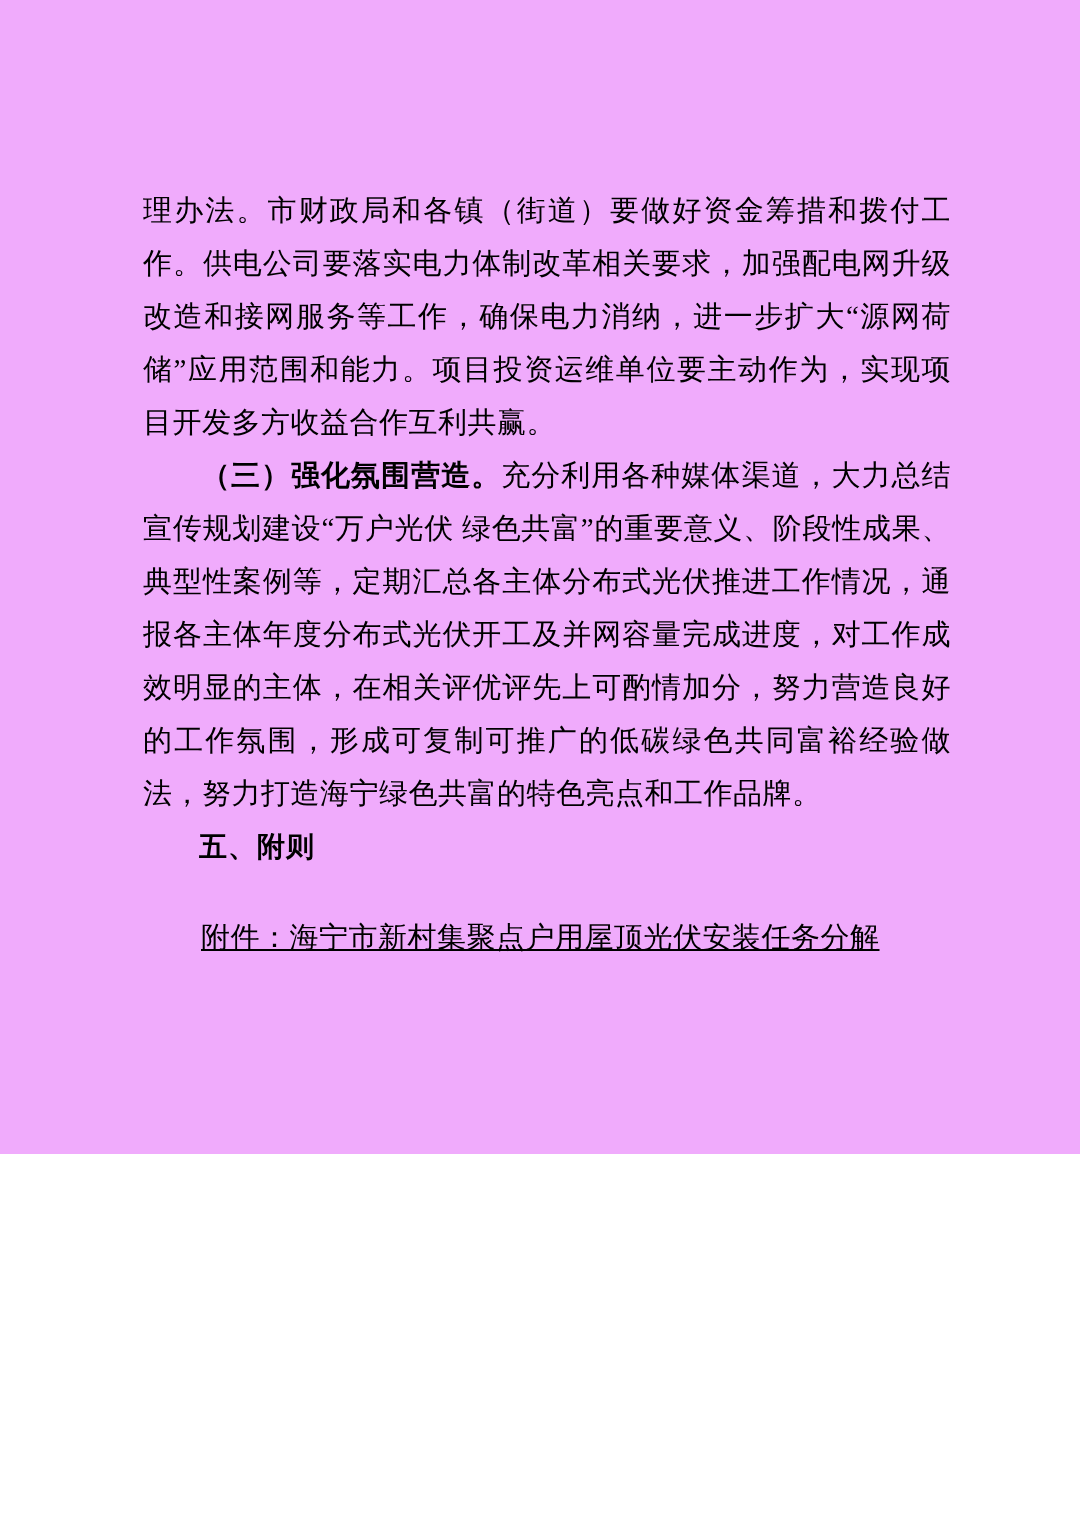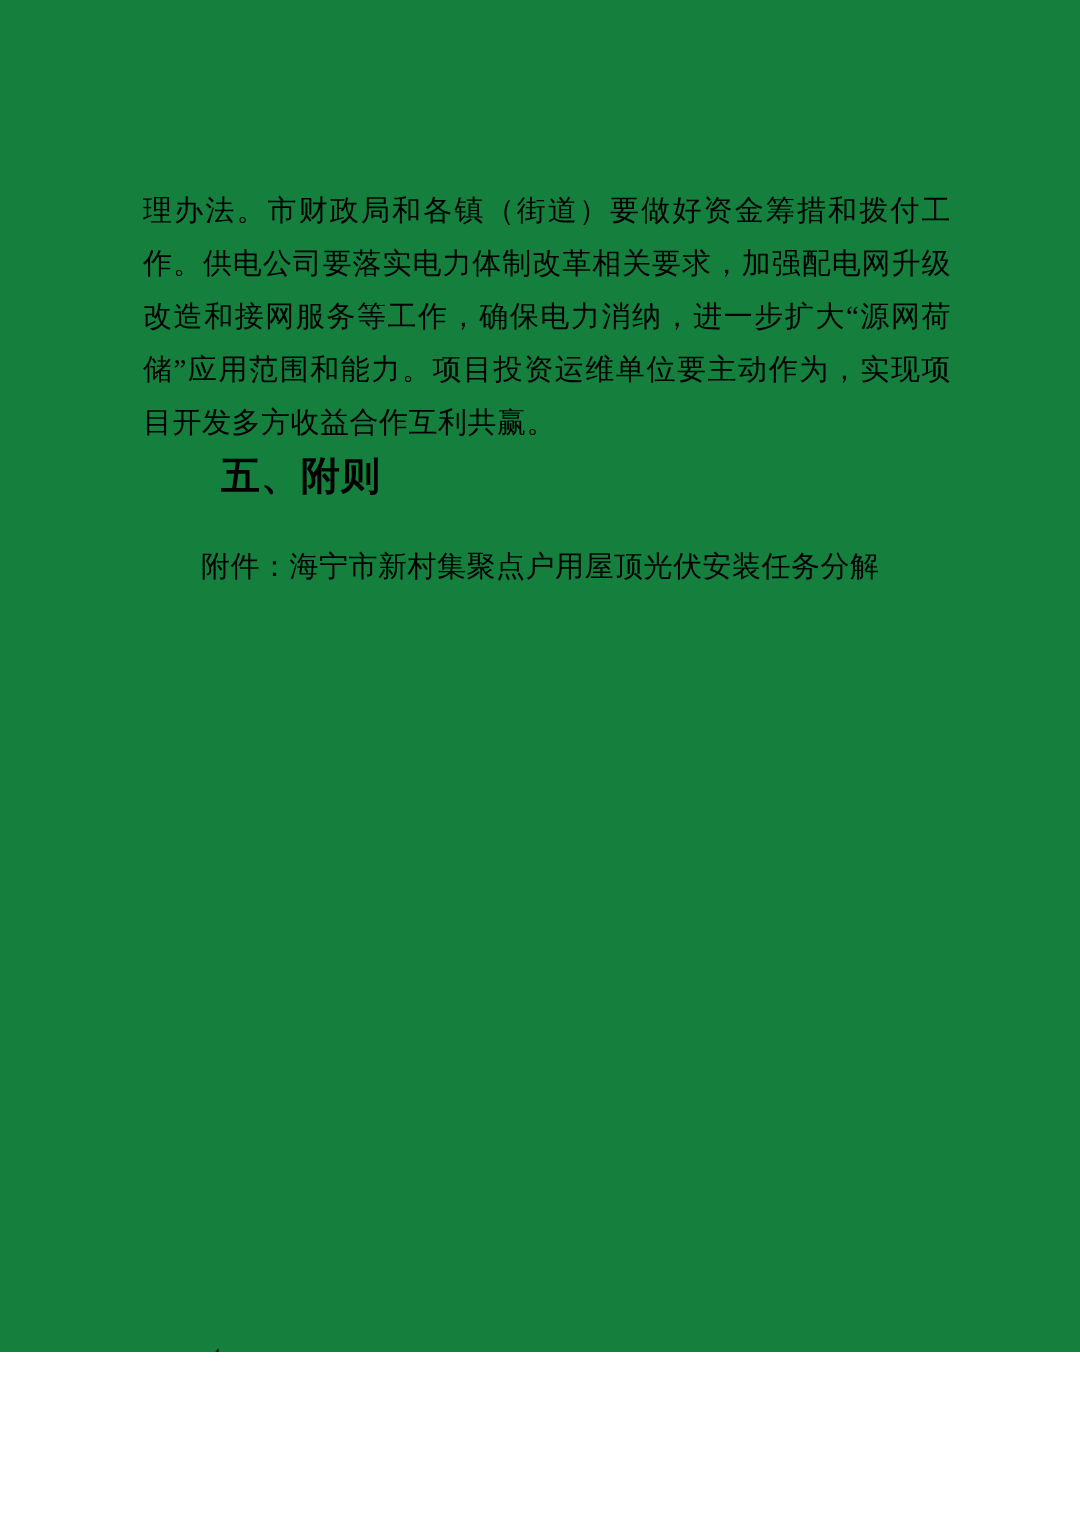--- a/index.html
+++ b/index.html
@@ -3,22 +3,22 @@
 <meta charset="utf-8">
 <style>
   html, body {
     margin: 0;
     padding: 0;
     background: #ffffff;
   }
   .page {
     position: relative;
     width: 1080px;
-    height: 1352px;
-    background: #15803d;
+    height: 1154px;
+    background: #f0abfc;
     color: #000000;
     font-family: "Liberation Serif", "DejaVu Serif", serif;
     overflow: hidden;
   }
   .doc-body {
     position: absolute;
     left: 143px;
     top: 184px;
     width: 808px;
   }
@@ -31,49 +31,51 @@
     letter-spacing: 0.5px;
   }
   .para-indent {
     text-indent: 2em;
   }
   .bold-lead {
     font-weight: bold;
   }
   .section-heading {
     margin: 0;
-    font-size: 39px;
+    font-size: 28px;
     line-height: 53px;
     font-weight: bold;
     font-family: "Liberation Sans", "DejaVu Sans", sans-serif;
     text-indent: 2em;
     letter-spacing: 1px;
   }
   .attachment-line {
     margin-top: 38px;
+    text-decoration: underline;
   }
   .page-number {
     position: absolute;
     left: 180px;
     top: 1340px;
     font-size: 27px;
     line-height: 36px;
     letter-spacing: 4px;
     color: #222222;
     font-family: "Liberation Serif", "DejaVu Serif", serif;
   }
 </style>
 </head>
 <body>
 
 <div class="page">
   <div class="doc-body">
 
     <p class="para">理办法。市财政局和各镇（街道）要做好资金筹措和拨付工作。供电公司要落实电力体制改革相关要求，加强配电网升级改造和接网服务等工作，确保电力消纳，进一步扩大“源网荷储”应用范围和能力。项目投资运维单位要主动作为，实现项目开发多方收益合作互利共赢。</p>
 
+    <p class="para para-indent"><span class="bold-lead">（三）强化氛围营造。</span><span>充分利用各种媒体渠道，大力总结宣传规划建设“万户光伏 绿色共富”的重要意义、阶段性成果、典型性案例等，定期汇总各主体分布式光伏推进工作情况，通报各主体年度分布式光伏开工及并网容量完成进度，对工作成效明显的主体，在相关评优评先上可酌情加分，努力营造良好的工作氛围，形成可复制可推广的低碳绿色共同富裕经验做法，努力打造海宁绿色共富的特色亮点和工作品牌。</span></p>
 
     <h3 class="section-heading">五、附则</h3>
 
 
     <p class="para para-indent attachment-line">附件：海宁市新村集聚点户用屋顶光伏安装任务分解</p>
 
   </div>
 
   <div class="page-number">– 4 –</div>
 </div>

